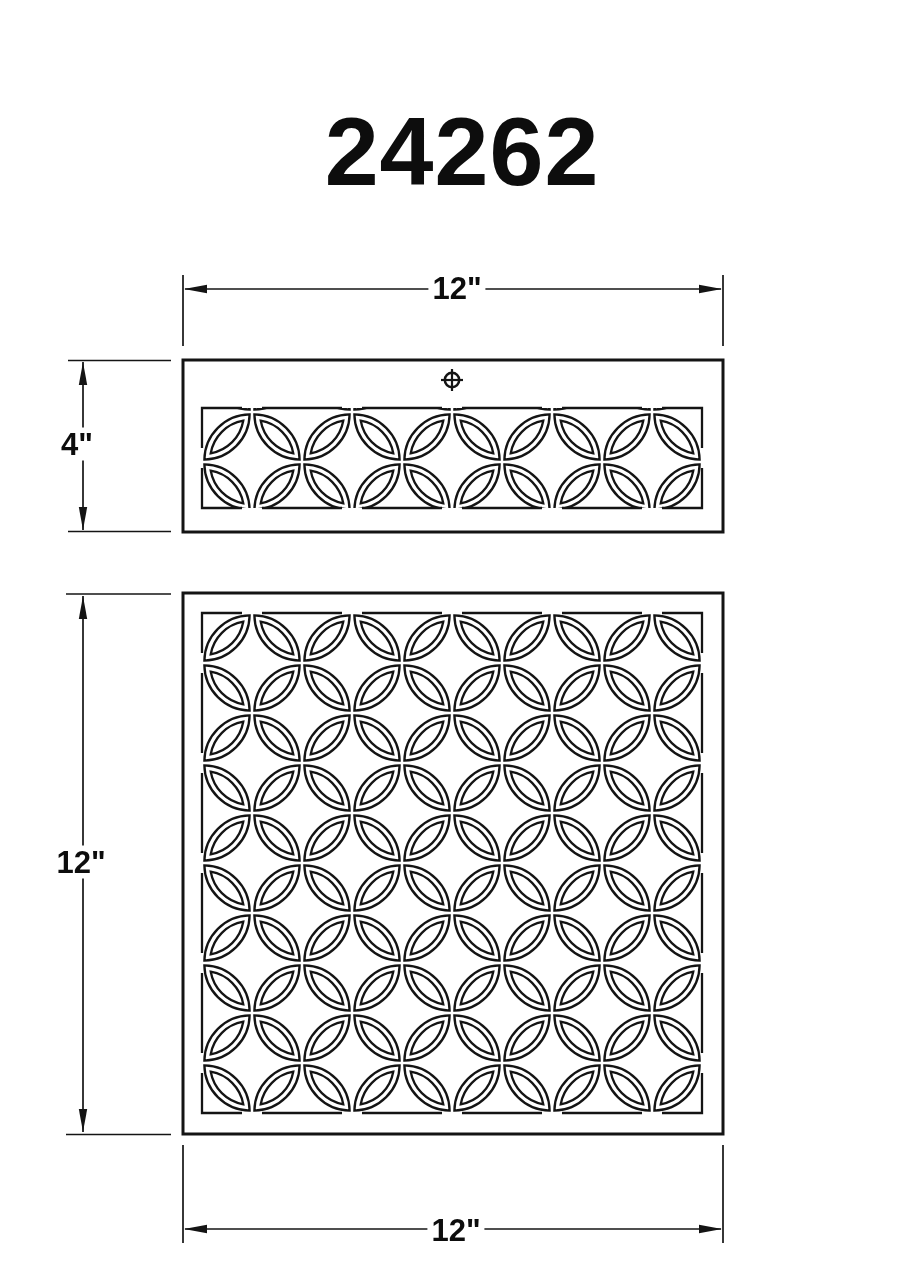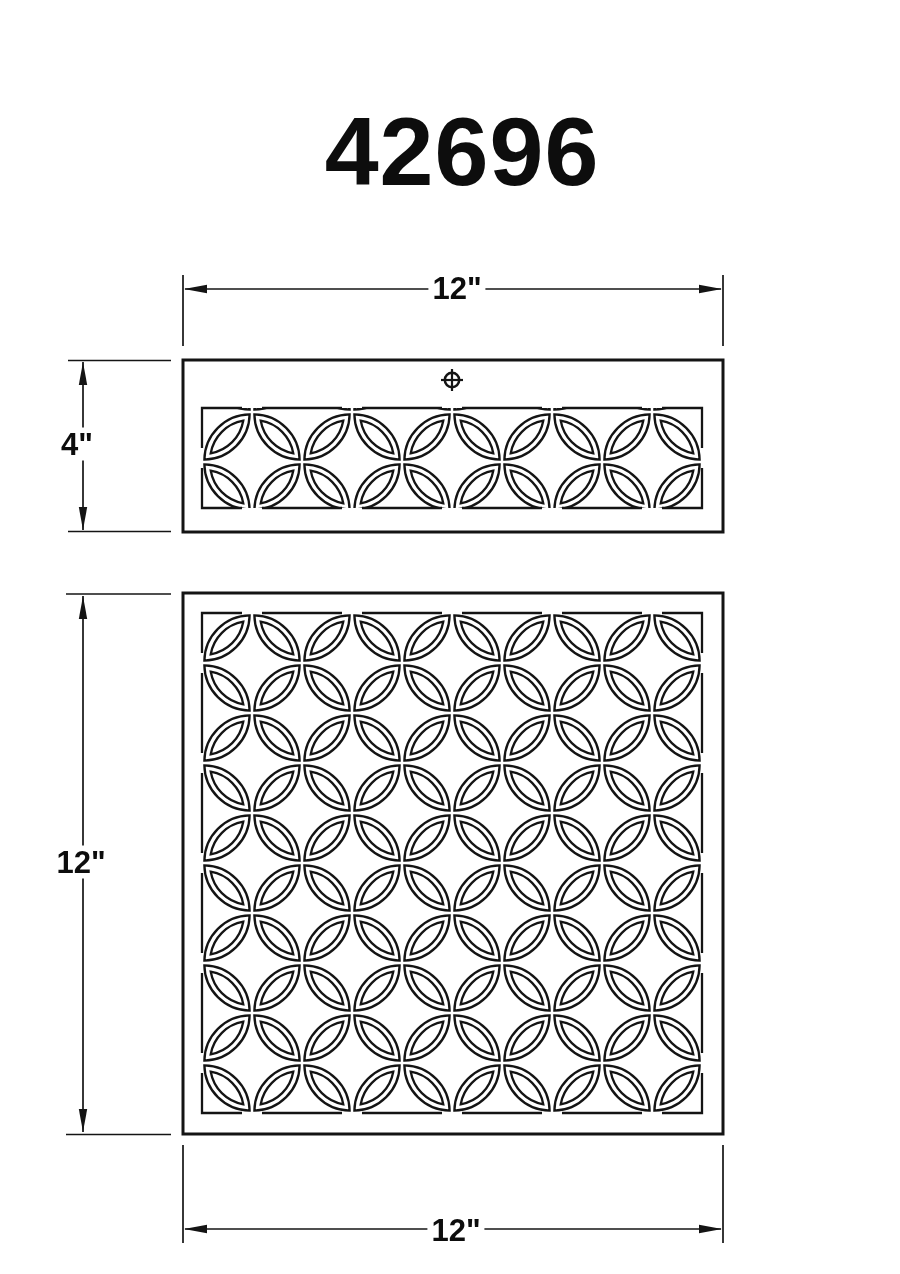--- a/index.html
+++ b/index.html
@@ -103,21 +103,21 @@
 
     <g stroke="#141414" stroke-width="1.7" fill="none">
       <line x1="183" y1="1145" x2="183" y2="1243"></line>
       <line x1="723" y1="1145" x2="723" y2="1243"></line>
       <line x1="185" y1="1229" x2="721" y2="1229"></line>
       <polygon points="184,1229 207,1224.8 207,1233.2" fill="#141414" stroke="none"></polygon>
       <polygon points="722,1229 699,1224.8 699,1233.2" fill="#141414" stroke="none"></polygon>
     </g>
   </svg>
 
-  <div class="label title-label" style="left:462px;top:151px;">42696</div>
+  <div class="label title-label" style="left:462px;top:151px;">24262</div>
 
   <div class="label dim-label" style="left:457px;top:288px;">12"</div>
 
   <div class="label dim-label" style="left:77px;top:444px;">4"</div>
 
   <div class="label dim-label" style="left:81px;top:862px;">12"</div>
 
   <div class="label dim-label" style="left:456px;top:1230px;">12"</div>
 
 </div>

